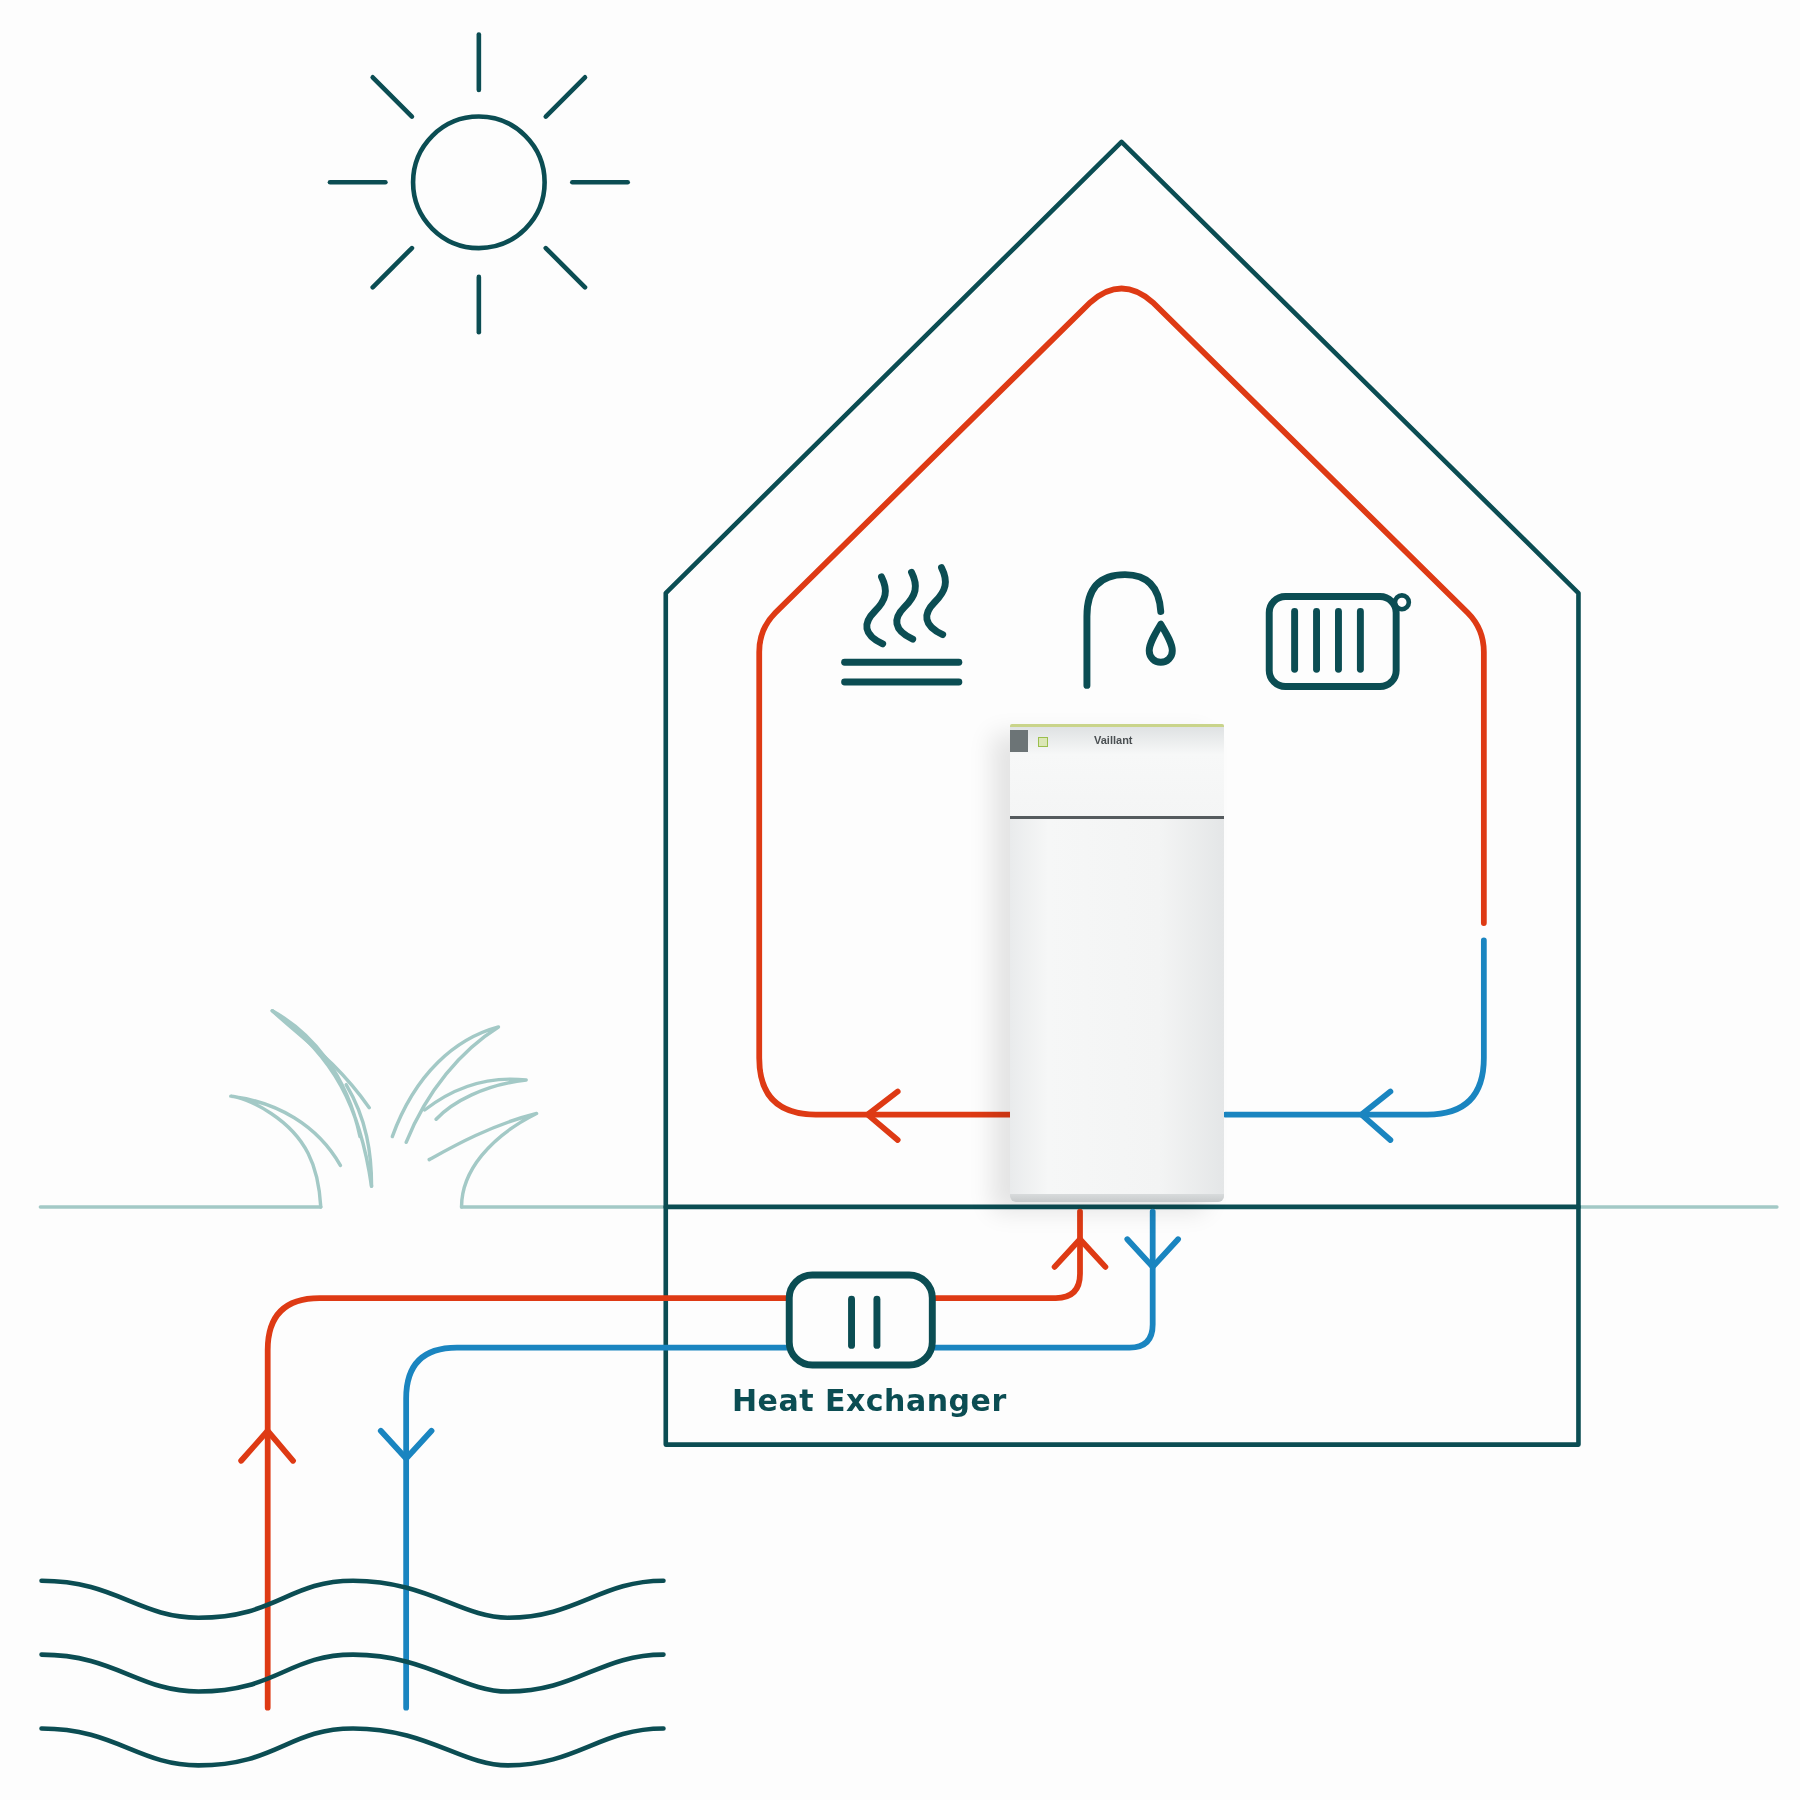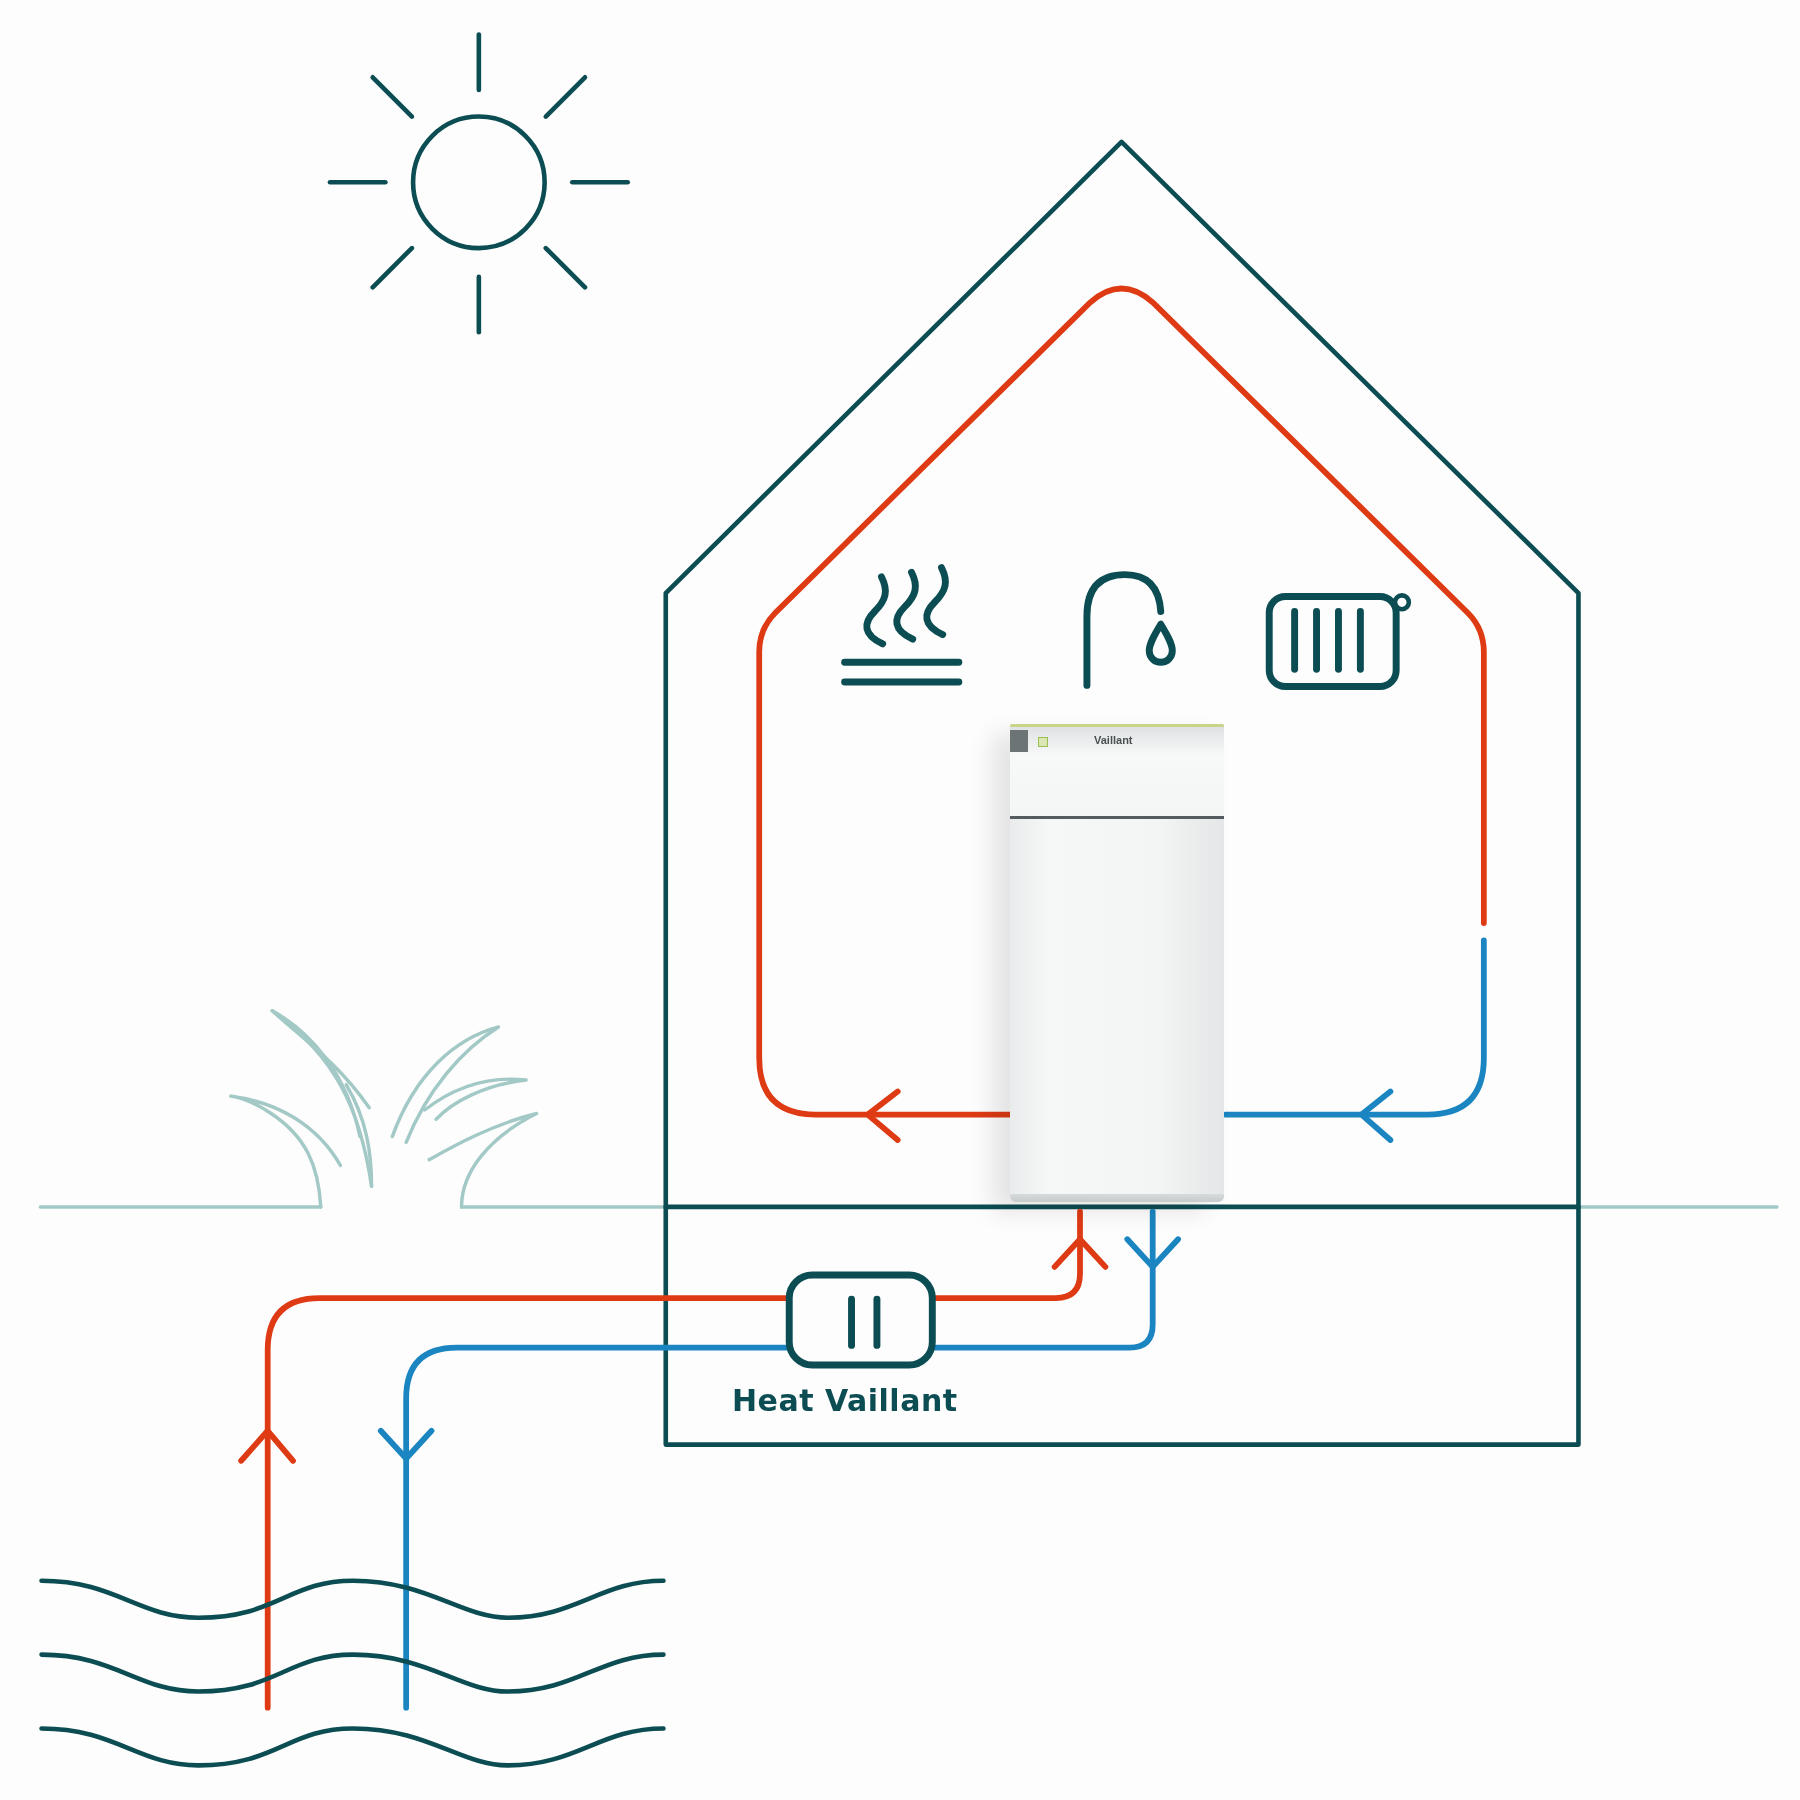--- a/index.html
+++ b/index.html
@@ -158,14 +158,14 @@
   <div class="unit">
     <div class="unit-top">
       <div class="unit-panel"></div>
       <div class="unit-display"></div>
       <span class="unit-brand">Vaillant</span>
     </div>
     <div class="unit-seam"></div>
     <div class="unit-base"></div>
   </div>
 
-  <div class="label">Heat Vaillant</div>
+  <div class="label">Heat Exchanger</div>
 </div>
 
 </body></html>

